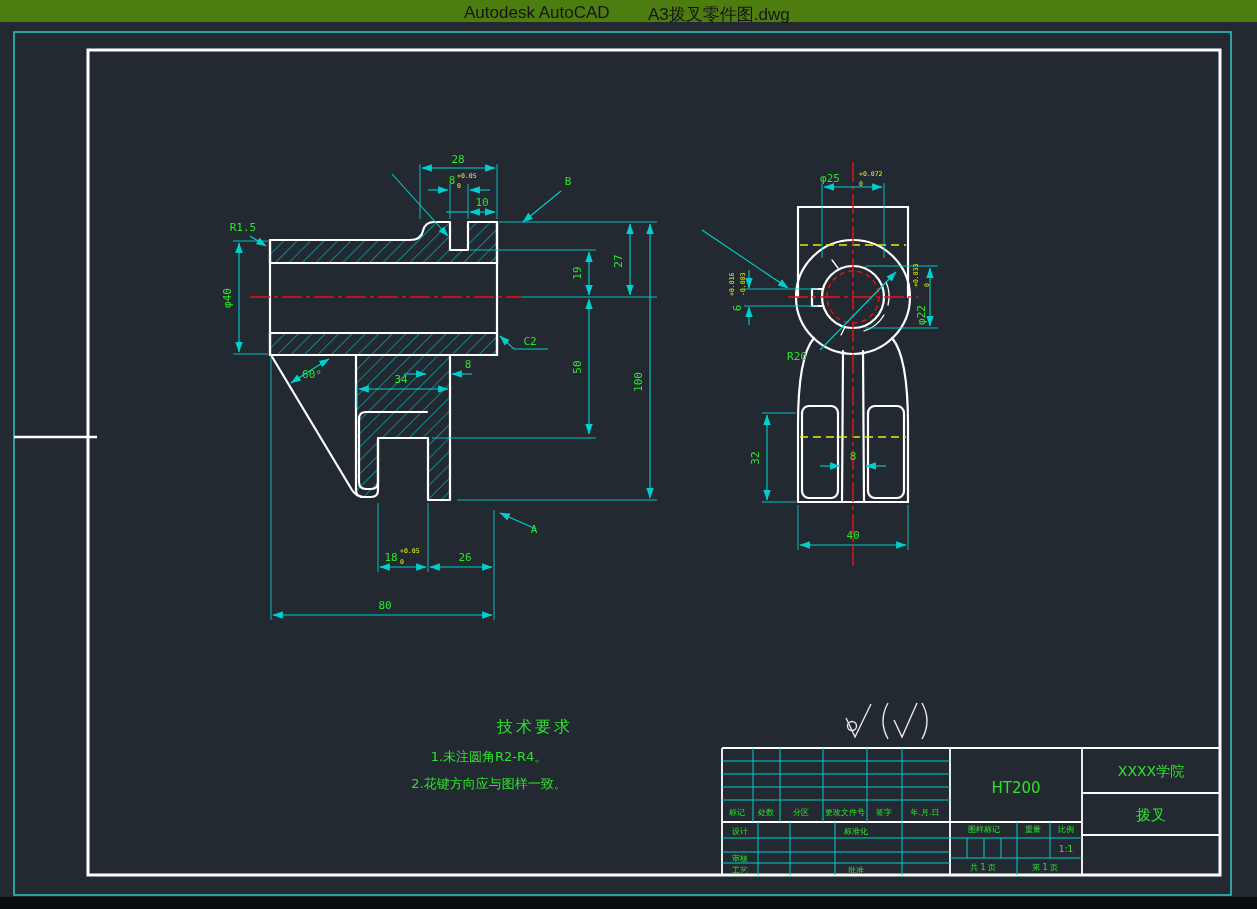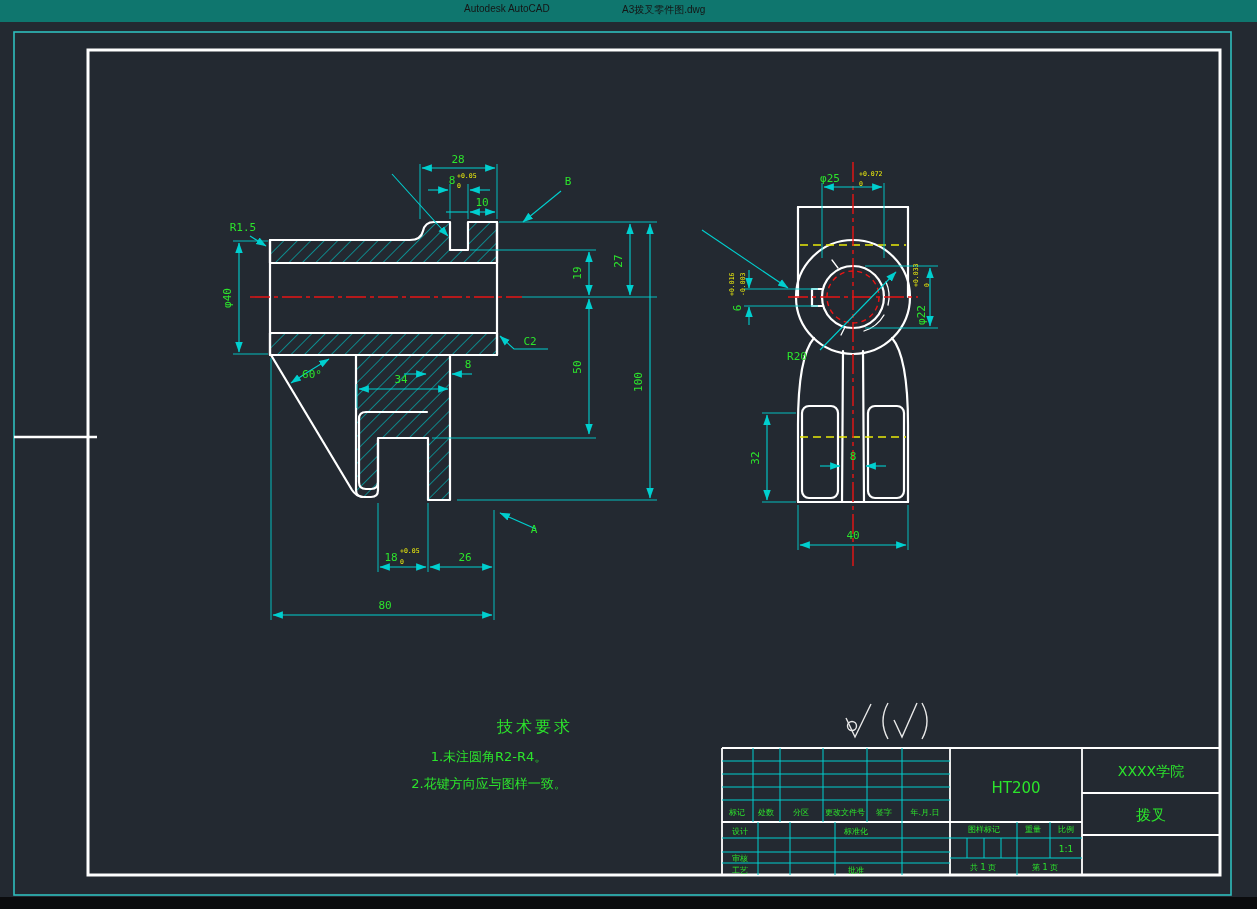--- a/index.html
+++ b/index.html
@@ -1,21 +1,21 @@
 <!DOCTYPE html>
 <html><head>
 <meta charset="utf-8">
 <style>
   html,body{margin:0;padding:0;background:#0b0c0e;}
   .stage{position:relative;width:1257px;height:909px;background:#232931;overflow:hidden;
          font-family:"Liberation Sans",sans-serif;}
-  .titlebar{position:absolute;left:0;top:0;width:1257px;height:22px;background:#0f766e;
-            color:#151515;font-size:10px;display:flex;align-items:center;}
+  .titlebar{position:absolute;left:0;top:0;width:1257px;height:22px;background:#4d7c0f;
+            color:#151515;font-size:17px;display:flex;align-items:center;}
   .titlebar .app{position:absolute;left:464px;top:3px;}
-  .titlebar .doc{position:absolute;left:622px;top:3px;}
+  .titlebar .doc{position:absolute;left:648px;top:3px;}
   .bottomstrip{position:absolute;left:0;top:897px;width:1257px;height:12px;background:#0b0c0e;}
   svg{position:absolute;left:0;top:0;}
   .w{stroke:#ffffff;stroke-width:2.2;fill:none;stroke-linejoin:round;stroke-linecap:round;}
   .w1{stroke:#ffffff;stroke-width:1.3;fill:none;stroke-linecap:round;}
   .hat{fill:url(#hatch);stroke:#ffffff;stroke-width:2.2;stroke-linejoin:round;}
   .d{stroke:#00cfcf;stroke-width:1.1;fill:none;}
   .e{stroke:#00cfcf;stroke-width:0.9;fill:none;}
   .red{stroke:#e81515;stroke-width:1.4;fill:none;}
   .yel{stroke:#e9e909;stroke-width:1.6;fill:none;}
   .tbw{stroke:#ffffff;stroke-width:1.8;fill:none;}

